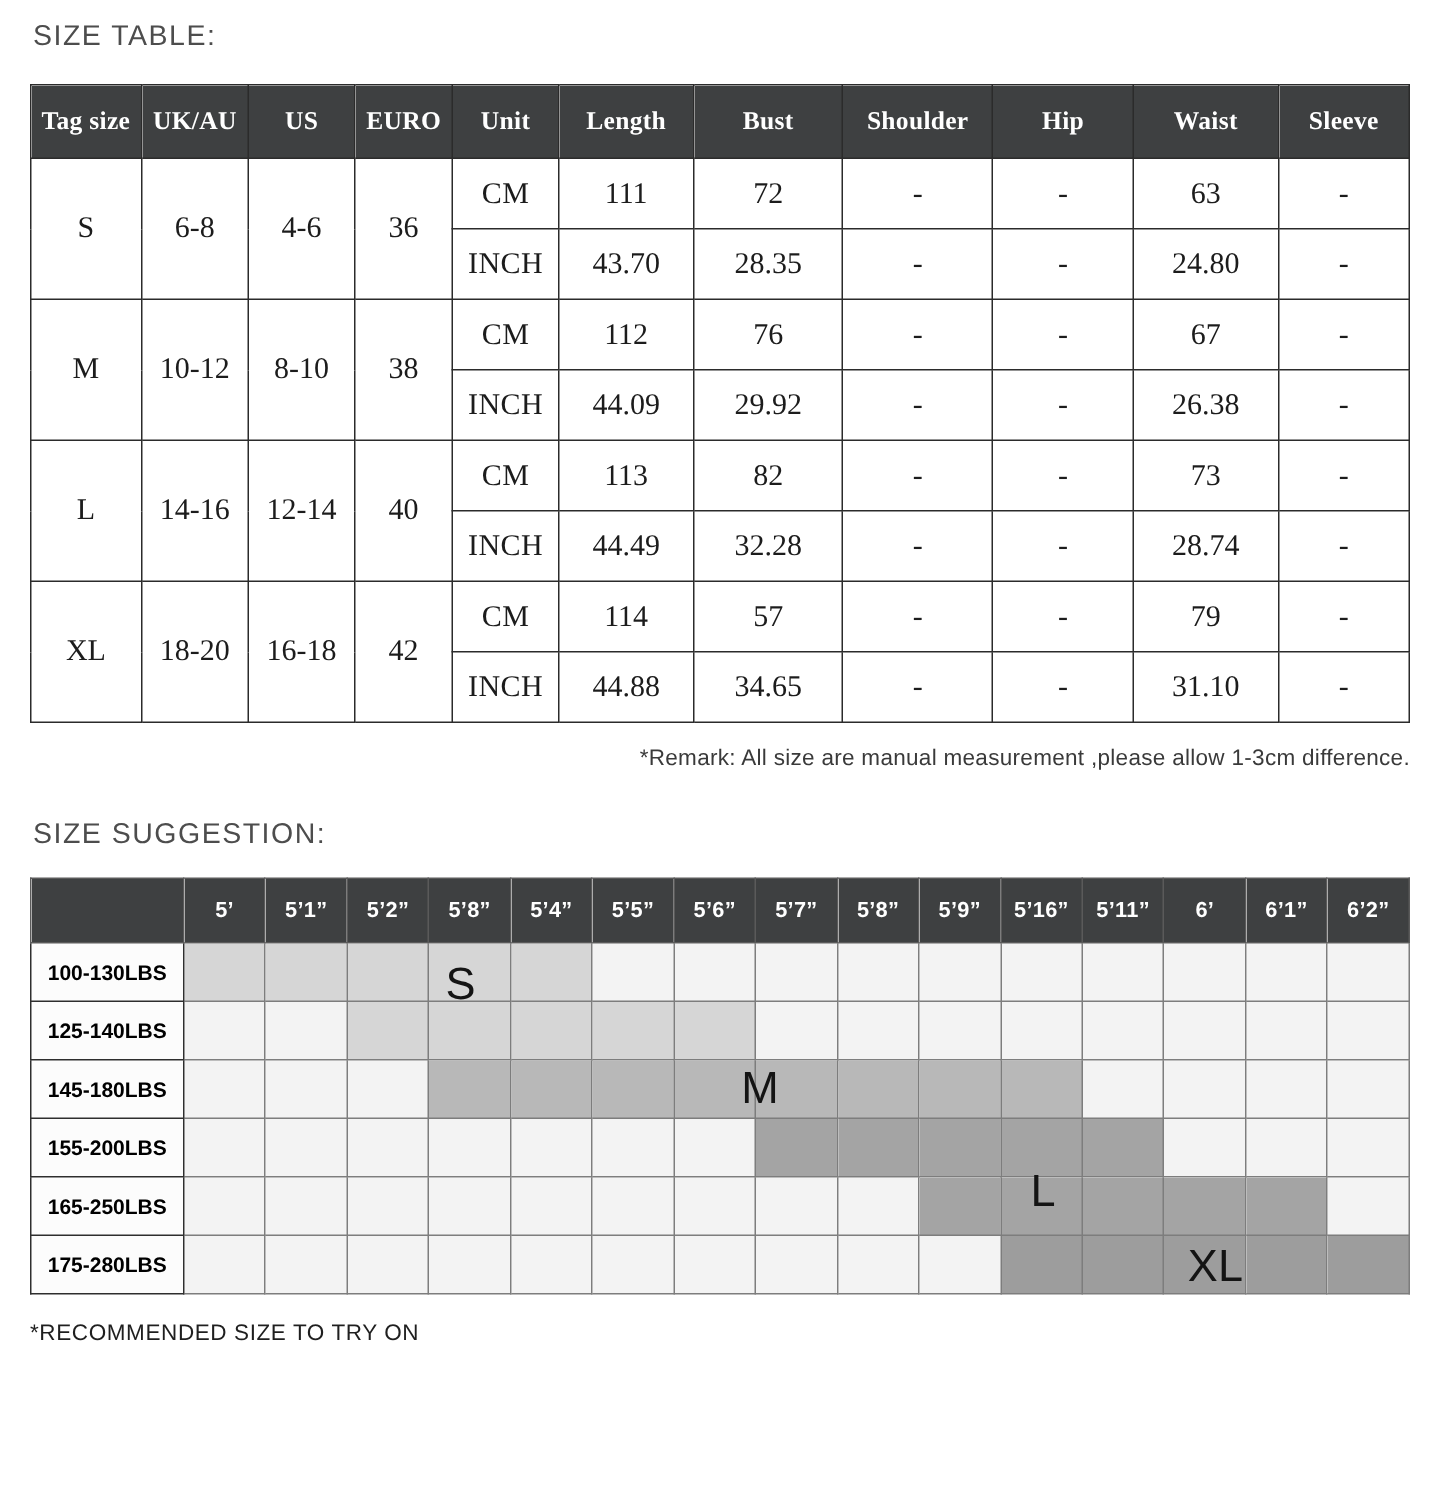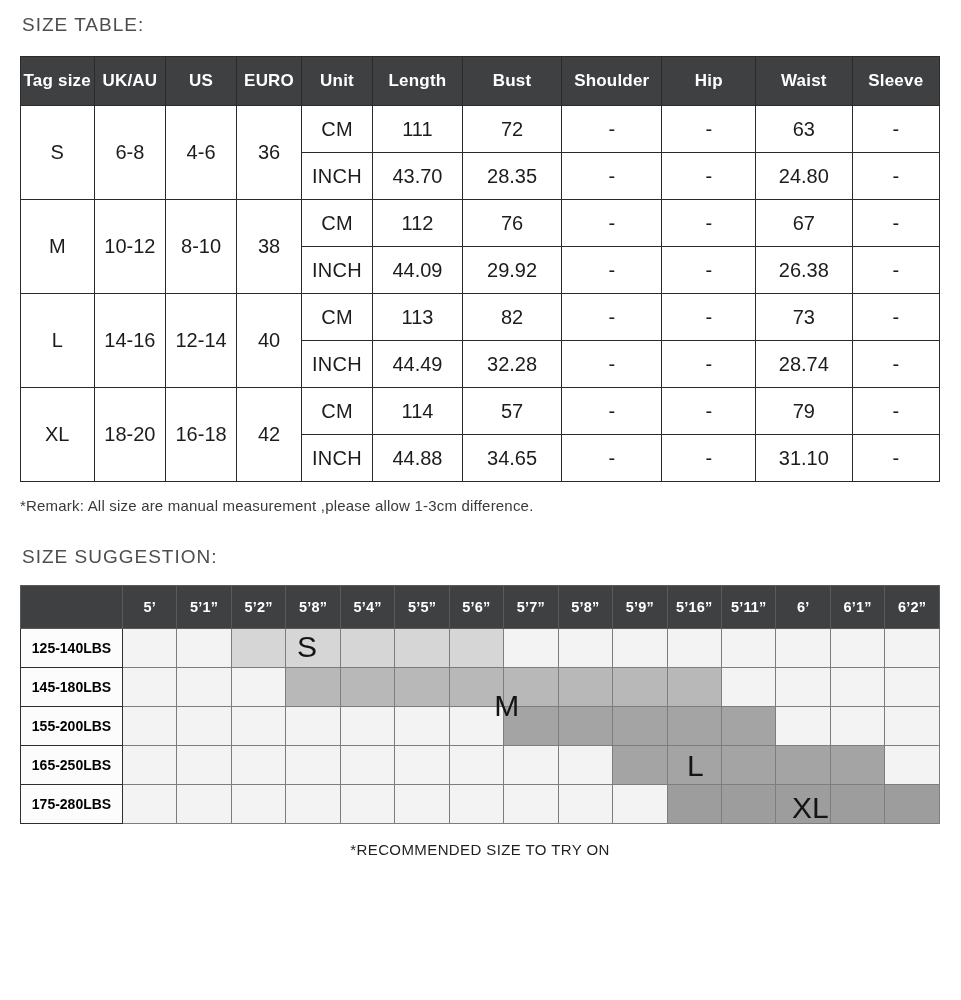--- a/index.html
+++ b/index.html
@@ -18,34 +18,35 @@
     color:#1c1c1c;overflow:hidden;
   }
   .sec-title{
     font-size:19px;font-weight:400;letter-spacing:1px;color:#4d4d4d;
     margin:0 0 0 2px;
   }
   
   table.t1{
     border-collapse:collapse;width:920px;table-layout:fixed;
     margin-top:20px;
+    font-family:Liberation Serif, serif;
   }
   table.t1 th,table.t1 td{
     border:1px solid #2b2b2b;text-align:center;vertical-align:middle;
     padding:0;overflow:hidden;
   }
   table.t1 thead th{
     background:var(--header-bg);color:#ffffff;font-size:17px;font-weight:700;
     height:48px;letter-spacing:.2px;
   }
   table.t1 td{font-size:20px;height:46px;background:#ffffff;}
   table.t1 td.unit{font-size:20px;letter-spacing:.3px;}
   table.t1 td.tag{font-size:20px;}
   .remark{
-    width:920px;font-size:15px;color:#3a3a3a;
+    width:920px;text-align:right;font-size:15px;color:#3a3a3a;
     margin-top:15px;letter-spacing:.2px;
   }
   
   .sugg-title{margin-top:32px;}
   .sugg-wrap{position:relative;width:920px;margin-top:17px;}
   table.t2{
     border-collapse:collapse;width:920px;table-layout:fixed;
     border:1px solid #2e2e2e;
   }
   table.t2 th,table.t2 td{
@@ -65,21 +66,21 @@
   table.t2 td.band-M{background:var(--band-m);}
   table.t2 td.band-L{background:var(--band-l);}
   table.t2 td.band-XL{background:var(--band-xl);}
   .size-letter{
     position:absolute;transform:translate(-50%,-50%);
     font-size:30px;font-weight:300;color:#141414;line-height:1;
     font-family:"Liberation Sans","DejaVu Sans",sans-serif;
     pointer-events:none;
   }
   .note{
-    width:920px;text-align:center;font-size:15px;color:#1f1f1f;
+    width:920px;text-align:left;font-size:15px;color:#1f1f1f;
     margin-top:17px;letter-spacing:.4px;
   }
 </style>
 </head>
 <body>
 
 <div class="page">
 
   <h2 class="sec-title">SIZE TABLE:</h2>
 
@@ -243,20 +244,38 @@
             <th>5’9”</th>
             <th>5’16”</th>
             <th>5’11”</th>
             <th>6’</th>
             <th>6’1”</th>
             <th>6’2”</th>
           </tr>
         </thead>
       <tbody id="t2-body">
           <tr>
+            <th>100-130LBS</th>
+            <td class="band-S"></td>
+            <td class="band-S"></td>
+            <td class="band-S"></td>
+            <td class="band-S"></td>
+            <td class="band-S"></td>
+            <td></td>
+            <td></td>
+            <td></td>
+            <td></td>
+            <td></td>
+            <td></td>
+            <td></td>
+            <td></td>
+            <td></td>
+            <td></td>
+          </tr>
+          <tr>
             <th>125-140LBS</th>
             <td></td>
             <td></td>
             <td class="band-S"></td>
             <td class="band-S"></td>
             <td class="band-S"></td>
             <td class="band-S"></td>
             <td class="band-S"></td>
             <td></td>
             <td></td>

